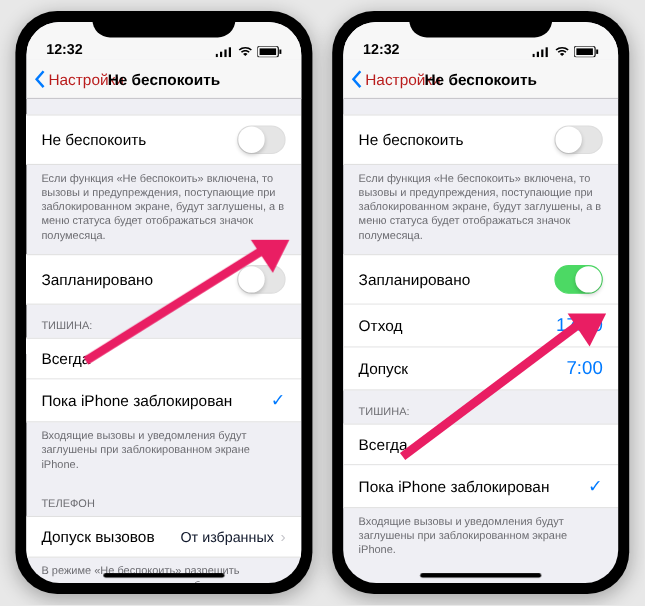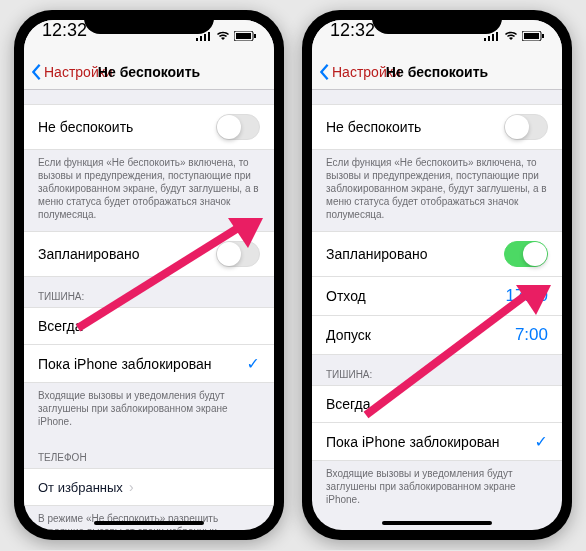--- a/index.html
+++ b/index.html
@@ -1,20 +1,20 @@
 <!DOCTYPE html>
 <html><head>
 <meta charset="utf-8">
 <style>
 *{box-sizing:border-box;margin:0;padding:0;font-family:-apple-system,Helvetica,Arial,sans-serif}
 body{background:#e8e8e8;padding:10px;display:flex;gap:18px;justify-content:center}
 .phone{width:270px;height:530px;background:#000;border-radius:38px;padding:10px;position:relative;box-shadow:0 4px 18px rgba(0,0,0,.3)}
 .notch{position:absolute;top:0;left:50%;transform:translateX(-50%);width:130px;height:24px;background:#000;border-radius:0 0 16px 16px;z-index:20}
 .screen{width:100%;height:100%;background:#efeff4;border-radius:30px;overflow:hidden;position:relative;display:flex;flex-direction:column}
-.statusbar{height:34px;display:flex;justify-content:space-between;padding:0 18px 2px;font-size:18px;font-weight:400;background:#f7f7f7}
+.statusbar{height:34px;display:flex;justify-content:space-between;align-items:flex-end;padding:0 18px 2px;font-size:13px;font-weight:700;background:#f7f7f7}
 .status-r{display:flex;gap:4px;align-items:center}
 .navbar{background:#f7f7f7;border-bottom:.5px solid #c8c7cc;display:flex;align-items:center;height:36px;padding:0 6px;position:relative}
 .back{color:#b91c1c;font-size:14px;display:flex;align-items:center}
 .back svg{width:12px;height:18px;margin-right:2px}
 .title{position:absolute;left:50%;transform:translateX(-50%);font-size:14px;font-weight:600}
 .content{flex:1;overflow-y:auto;font-size:14px}
 .content::-webkit-scrollbar{display:none}
 .cell{background:#fff;border-bottom:.5px solid #e0e0e0;padding:9px 14px;display:flex;justify-content:space-between;align-items:center;min-height:38px}
 .cell.first{border-top:.5px solid #e0e0e0}
 .foot{padding:6px 14px 10px;font-size:10px;color:#6d6d72;line-height:1.3}
@@ -85,20 +85,21 @@
    <div class="cell first">
     <span>Всегда</span>
    </div>
    <div class="cell">
     <span>Пока iPhone заблокирован</span>
     <span class="check">✓</span>
    </div>
    <div class="foot">Входящие вызовы и уведомления будут заглушены при заблокированном экране iPhone.</div>
    <div class="head">ТЕЛЕФОН</div>
    <div class="cell first">
+    <span>Допуск вызовов</span>
     <span><span class="val">От избранных</span><span class="chev">›</span></span>
    </div>
    <div class="foot">В режиме «Не беспокоить» разрешить входящие вызовы от своих избранных контактов.</div>
 
   </div>
   <svg class="arrow" style="left:44px;top:188px" width="200" height="130">
    <line class="arrow-line" x1="10" y1="120" x2="170" y2="20"></line>
    <polygon class="arrow-head" points="160,10 195,10 180,40"></polygon>
   </svg>
   <div class="homebar"></div>

